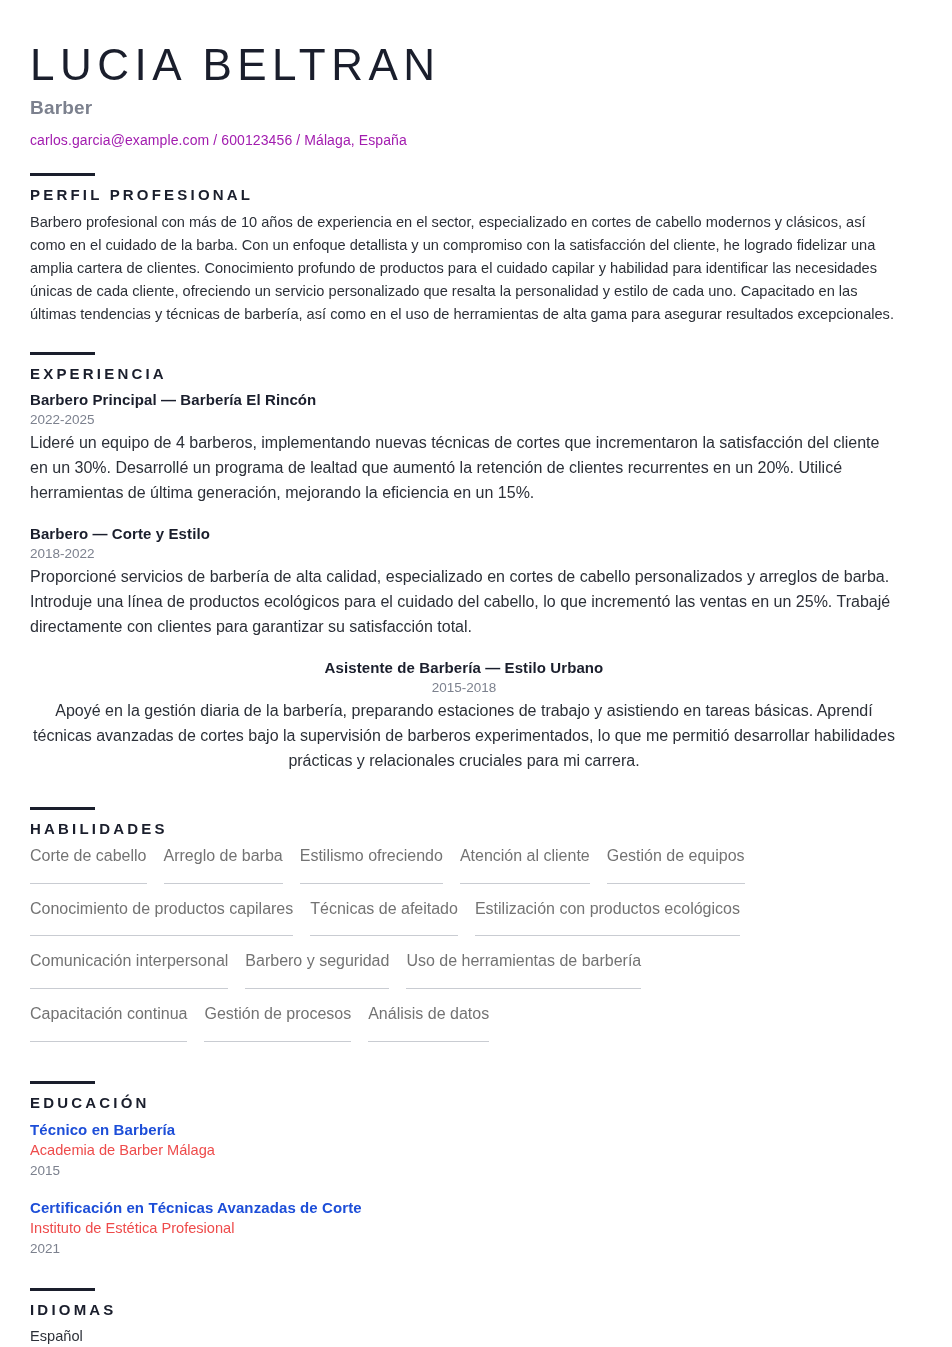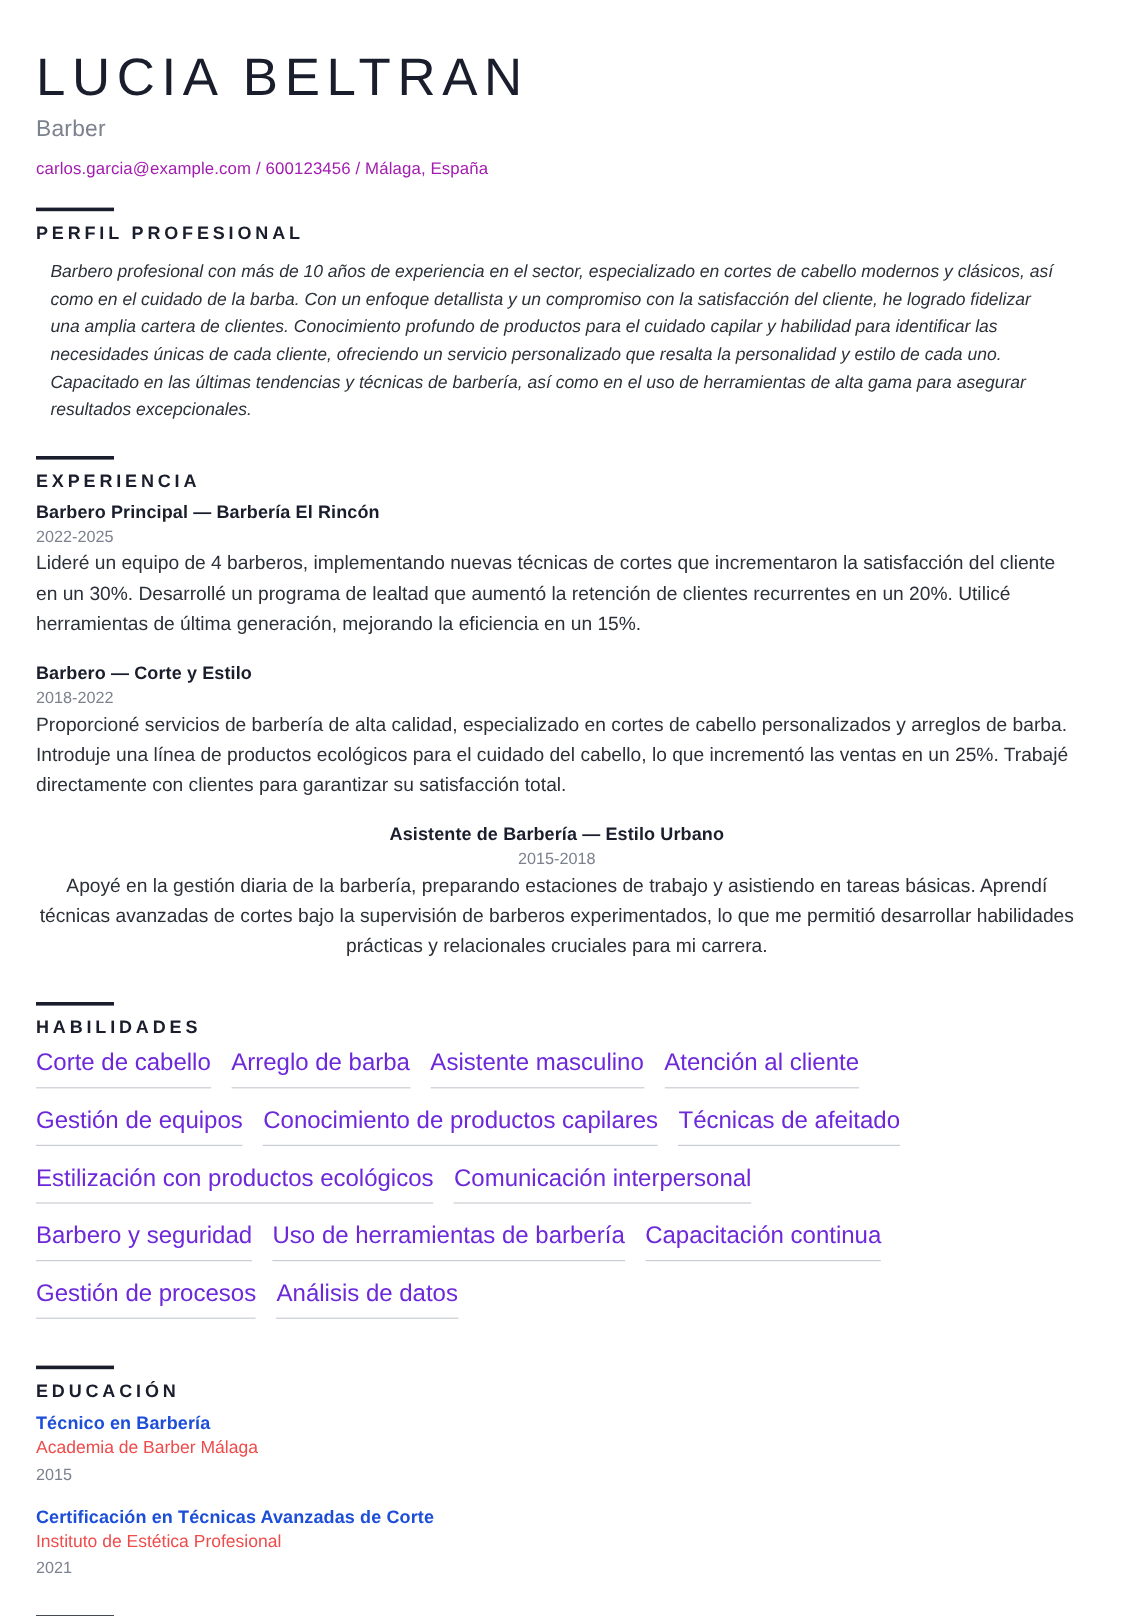--- a/index.html
+++ b/index.html
@@ -32,21 +32,21 @@
     font-size: 44px;
     font-weight: 300;
     letter-spacing: 5.5px;
     color: #1a1e2c;
     line-height: 1.12;
     margin: 0;
     white-space: nowrap;
   }
   .role {
     font-size: 19px;
-    font-weight: 400;
+    font-weight: 700;
     color: #7c818e;
     margin: 8px 0 0 0;
     line-height: 1.2;
     letter-spacing: 0.2px;
   }
   .contact {
     font-size: 14px;
     color: #a21caf;
     margin: 11px 0 0 0;
     line-height: 1.3;
@@ -69,23 +69,22 @@
     margin: 0 0 7px 0;
     line-height: 1.2;
     text-transform: uppercase;
   }
 
   
   .para {
     font-size: 14.6px;
     line-height: 1.57;
     color: #2c3038;
-    margin: 12px;
+    margin: 0;
     text-align: left;
-    font-style: italic;
   }
 
   
   .job { margin-bottom: 19px; }
   .job:last-child { margin-bottom: 0; text-align: center; }
   .job-title {
     font-size: 15px;
     font-weight: bold;
     color: #1a1e2c;
     margin: 0;
@@ -106,26 +105,26 @@
   }
 
   
   .skills {
     display: flex;
     flex-wrap: wrap;
     margin-top: 2px;
     max-width: 745px;
   }
   .skill {
-    font-size: 20px;
-    color: #6d28d9;
+    font-size: 16px;
+    color: #737373;
     line-height: 1.35;
     border-bottom: 1px solid #c9ccd2;
     margin: 0 17px 14px 0;
-    padding-bottom: 6px;
+    padding-bottom: 16px;
     white-space: nowrap;
   }
 
   
   .edu { margin-bottom: 17px; }
   .edu:last-child { margin-bottom: 0; }
   .edu-degree {
     font-size: 15px;
     font-weight: bold;
     color: #1d4ed8;
@@ -200,21 +199,21 @@
         <p class="job-desc">Apoyé en la gestión diaria de la barbería, preparando estaciones de trabajo y asistiendo en tareas básicas. Aprendí técnicas avanzadas de cortes bajo la supervisión de barberos experimentados, lo que me permitió desarrollar habilidades prácticas y relacionales cruciales para mi carrera.</p>
       </div>
     </div>
 
     <div class="section sp-skills">
       <div class="rule"></div>
       <h2 class="section-title">HABILIDADES</h2>
       <div class="skills">
         <span class="skill">Corte de cabello</span>
         <span class="skill">Arreglo de barba</span>
-        <span class="skill">Asistente masculino</span>
+        <span class="skill">Estilismo ofreciendo</span>
         <span class="skill">Atención al cliente</span>
         <span class="skill">Gestión de equipos</span>
         <span class="skill">Conocimiento de productos capilares</span>
         <span class="skill">Técnicas de afeitado</span>
         <span class="skill">Estilización con productos ecológicos</span>
         <span class="skill">Comunicación interpersonal</span>
         <span class="skill">Barbero y seguridad</span>
         <span class="skill">Uso de herramientas de barbería</span>
         <span class="skill">Capacitación continua</span>
         <span class="skill">Gestión de procesos</span>

